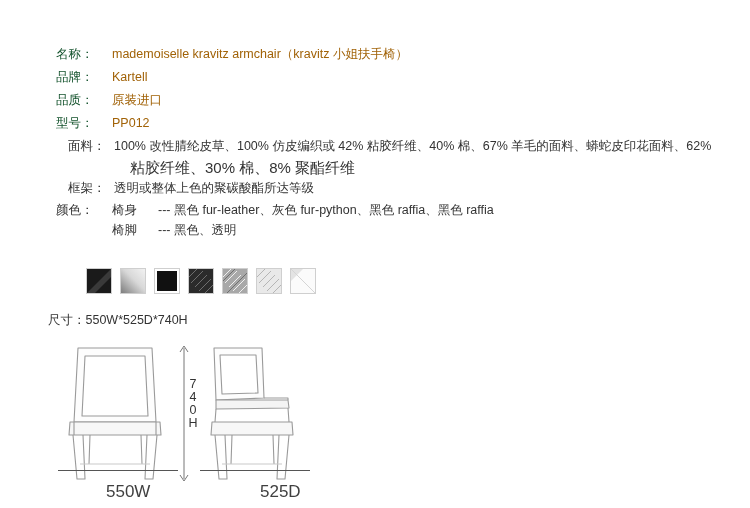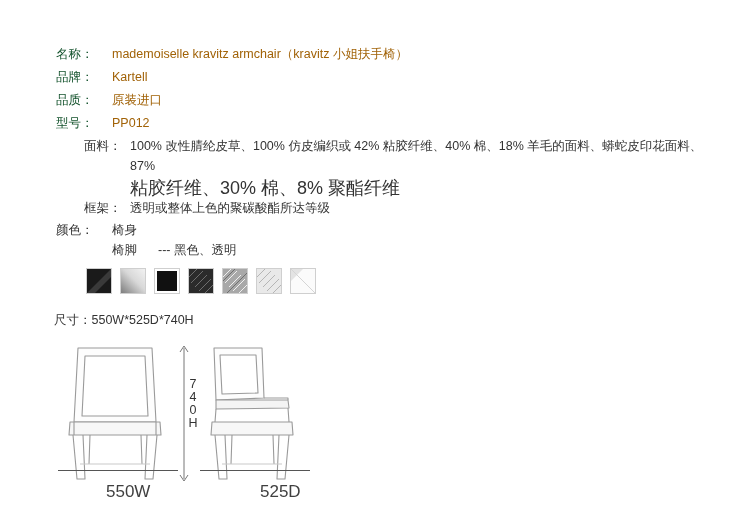--- a/index.html
+++ b/index.html
@@ -47,29 +47,29 @@
   .sub-row {
     display: flex;
     align-items: flex-start;
     font-size: 12.5px;
     line-height: 20px;
     margin-bottom: 2px;
   }
   .sub-label {
     width: 46px;
     flex: 0 0 46px;
-    margin-left: 28px;
+    margin-left: 12px;
     white-space: nowrap;
   }
   .sub-value {
     flex: 1;
   }
   .indent-line {
     margin-left: 74px;
-    font-size: 18px;
+    font-size: 15px;
     line-height: 20px;
   }
   .color-row {
     display: flex;
     align-items: center;
     font-size: 12.5px;
     line-height: 20px;
   }
   .color-label {
     width: 56px;
@@ -89,21 +89,21 @@
     gap: 8px;
   }
   .swatch {
     width: 26px;
     height: 26px;
     border: 1px solid #cfcfcf;
     box-sizing: border-box;
   }
   .size-line {
     position: absolute;
-    left: 54px;
+    left: 48px;
     top: 310px;
     font-size: 12.5px;
     line-height: 20px;
   }
   .drawings {
     position: absolute;
     left: 56px;
     top: 336px;
     width: 300px;
     height: 160px;
@@ -151,33 +151,34 @@
     </div>
 
     <div class="spec-row">
       <span class="spec-label">型号：</span>
       <span class="spec-value">PP012</span>
     </div>
 
 
     <div class="sub-row">
       <span class="sub-label">面料：</span>
-      <span class="sub-value">100% 改性腈纶皮草、100% 仿皮编织或 42% 粘胶纤维、40% 棉、18% 羊毛的面料、蟒蛇皮印花面料、87%</span>
+      <span class="sub-value">100% 改性腈纶皮草、100% 仿皮编织或 42% 粘胶纤维、40% 棉、67% 羊毛的面料、蟒蛇皮印花面料、62%</span>
     </div>
 
     <div class="indent-line">粘胶纤维、30% 棉、8% 聚酯纤维</div>
 
     <div class="sub-row">
       <span class="sub-label">框架：</span>
       <span class="sub-value">透明或整体上色的聚碳酸酯所达等级</span>
     </div>
 
     <div class="color-row">
       <span class="color-label">颜色：</span>
       <span class="color-sub">椅身</span>
+      <span class="sub-value">--- 黑色 fur-leather、灰色 fur-python、黑色 raffia、黑色 raffia</span>
     </div>
 
     <div class="color-row">
       <span class="color-label"></span>
       <span class="color-sub">椅脚</span>
       <span class="sub-value">--- 黑色、透明</span>
     </div>
 
   </div>
 

